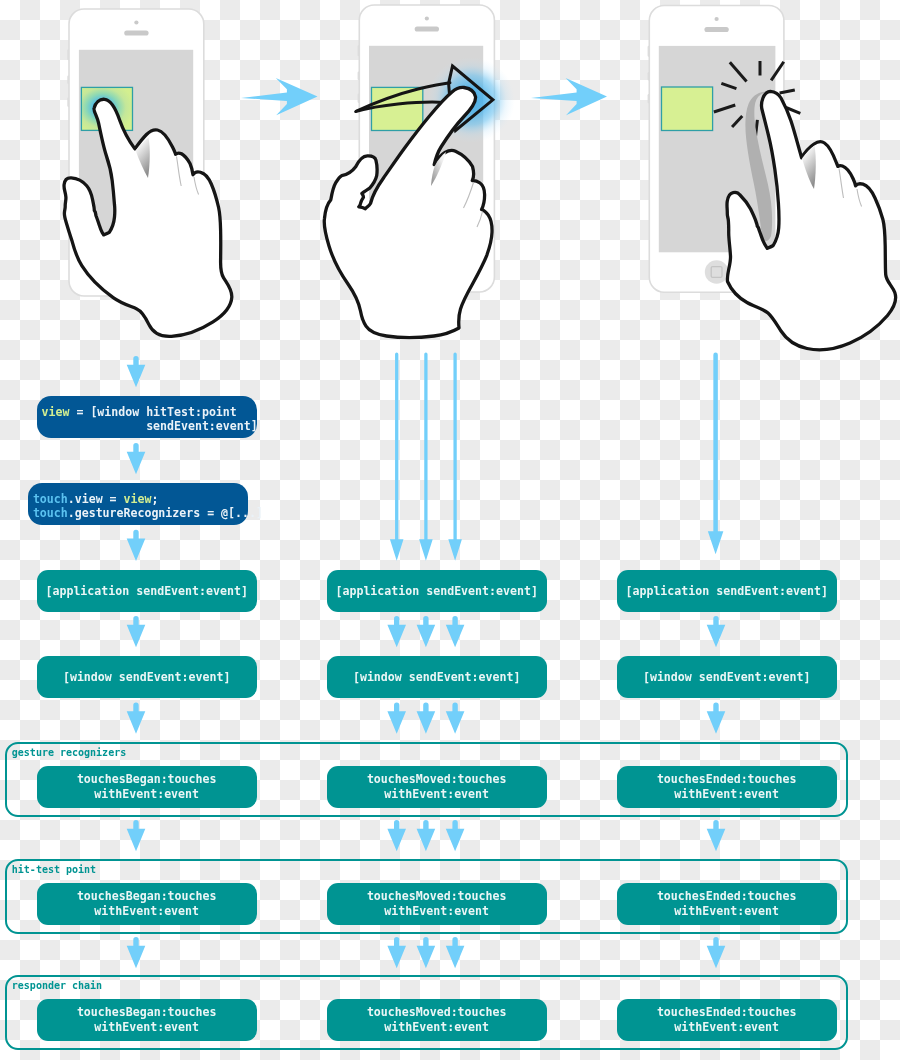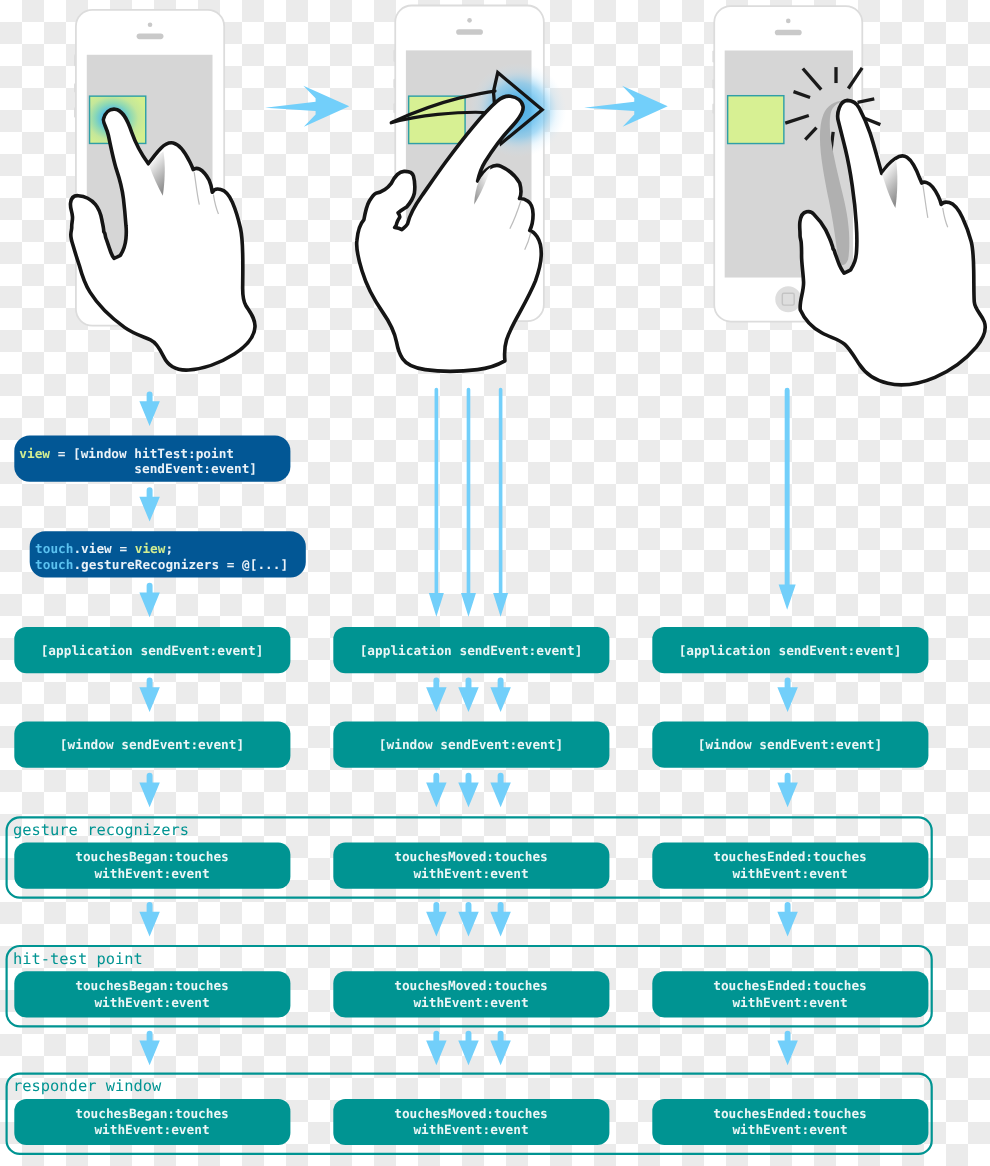--- a/index.html
+++ b/index.html
@@ -9,36 +9,36 @@
     background-image:
       linear-gradient(45deg,#ebebeb 25%,transparent 25%,transparent 75%,#ebebeb 75%),
       linear-gradient(45deg,#ebebeb 25%,transparent 25%,transparent 75%,#ebebeb 75%);
     background-size:40px 40px;
     background-position:0 0,20px 20px;
   }
   #stage{position:absolute;left:0;top:0;width:900px;height:1060px;}
   .abs{position:absolute;}
 
   
-  .box{position:absolute;width:251px;border-radius:11px;box-sizing:border-box;
-       display:flex;align-items:center;justify-content:center;text-align:center;}
+  .box{position:absolute;width:220px;border-radius:11px;box-sizing:border-box;
+       display:flex;align-items:center;justify-content:center;text-align:center;margin-left:24px;}
   .codebox{background:#025795;height:42px;border-radius:14px;justify-content:flex-start;
            padding-left:4.9px;align-items:flex-start;padding-top:9.2px;}
   .codebox .code{font-size:11.58px;font-weight:bold;line-height:14px;white-space:pre;text-align:left;
                  color:#eaf2f8;letter-spacing:0px;}
   .kw{color:#d3ee91;}
   .id{color:#5bc2f0;}
   .txt{color:#eaf2f8;}
 
   .tealbox{background:#009492;height:42px;color:#eaf6f6;font-size:11.6px;font-weight:bold;
            line-height:14.6px;}
   .tealbox .lbl{white-space:pre;}
 
   .group{position:absolute;border:2.1px solid #009492;border-radius:13px;box-sizing:border-box;}
-  .grouptitle{position:absolute;font-size:14px;font-weight:normal;color:#009492;white-space:pre;text-align:right;}
+  .grouptitle{position:absolute;font-size:10px;font-weight:bold;color:#009492;white-space:pre;text-align:right;}
 
   .arrowsvg{position:absolute;overflow:visible;}
 </style>
 </head>
 <body>
 
 <div id="stage">
 <svg class="phonesvg abs" style="left:0;top:0;width:900px;height:360px;" viewBox="0 0 900 360">
 <g>
 <rect x="67.30" y="49.30" width="2.4" height="11.0" rx="1.1" fill="#dddddd"></rect>
@@ -187,21 +187,21 @@
 <path d="M 452.40 939.70 A 2.70 2.70 0 0 1 457.80 939.70 L 457.80 945.80 L 464.40 945.80 L 455.10 968.30 L 445.80 945.80 L 452.40 945.80 Z" fill="#72cffa"></path>
 <path d="M 713.30 618.70 A 2.70 2.70 0 0 1 718.70 618.70 L 718.70 624.80 L 725.30 624.80 L 716.00 647.30 L 706.70 624.80 L 713.30 624.80 Z" fill="#72cffa"></path>
 <path d="M 713.30 705.20 A 2.70 2.70 0 0 1 718.70 705.20 L 718.70 711.30 L 725.30 711.30 L 716.00 733.80 L 706.70 711.30 L 713.30 711.30 Z" fill="#72cffa"></path>
 <path d="M 713.30 822.70 A 2.70 2.70 0 0 1 718.70 822.70 L 718.70 828.80 L 725.30 828.80 L 716.00 851.30 L 706.70 828.80 L 713.30 828.80 Z" fill="#72cffa"></path>
 <path d="M 713.30 939.70 A 2.70 2.70 0 0 1 718.70 939.70 L 718.70 945.80 L 725.30 945.80 L 716.00 968.30 L 706.70 945.80 L 713.30 945.80 Z" fill="#72cffa"></path>
 </svg>
 
 <div class="box codebox" style="left:12.7px;top:396px;">
   <div class="code"><span class="kw">view</span><span class="txt"> = [window hitTest:point</span><br><span class="txt">               sendEvent:event]</span></div>
 </div>
-<div class="box codebox" style="left:27px;top:483px;">
+<div class="box codebox" style="left:4px;top:483px;">
   <div class="code"><span class="id">touch</span><span class="txt">.view = </span><span class="kw">view</span><span class="txt">;</span><br><span class="id">touch</span><span class="txt">.gestureRecognizers = @[...]</span></div>
 </div>
 
 <div class="box tealbox" style="left:12.7px;top:570.0px;">
       <span class="lbl">[application sendEvent:event]</span>
     </div>
 <div class="box tealbox" style="left:302.7px;top:570.0px;">
       <span class="lbl">[application sendEvent:event]</span>
     </div>
 <div class="box tealbox" style="left:592.7px;top:570.0px;">
@@ -242,21 +242,21 @@
 <div class="box tealbox" style="left:302.7px;top:882.5px;flex-direction:column;">
       <span class="lbl">touchesMoved:touches</span>
       <span class="lbl">withEvent:event</span>
     </div>
 <div class="box tealbox" style="left:592.7px;top:882.5px;flex-direction:column;">
       <span class="lbl">touchesEnded:touches</span>
       <span class="lbl">withEvent:event</span>
     </div>
 
 <div class="group" style="left:5.0px;top:974.9px;height:75.0px;width:842.8px;"></div>
-<div class="grouptitle" style="left:11.8px;top:980.3px;">responder window</div>
+<div class="grouptitle" style="left:11.8px;top:980.3px;">responder chain</div>
 <div class="box tealbox" style="left:12.7px;top:998.5px;flex-direction:column;">
       <span class="lbl">touchesBegan:touches</span>
       <span class="lbl">withEvent:event</span>
     </div>
 <div class="box tealbox" style="left:302.7px;top:998.5px;flex-direction:column;">
       <span class="lbl">touchesMoved:touches</span>
       <span class="lbl">withEvent:event</span>
     </div>
 <div class="box tealbox" style="left:592.7px;top:998.5px;flex-direction:column;">
       <span class="lbl">touchesEnded:touches</span>

